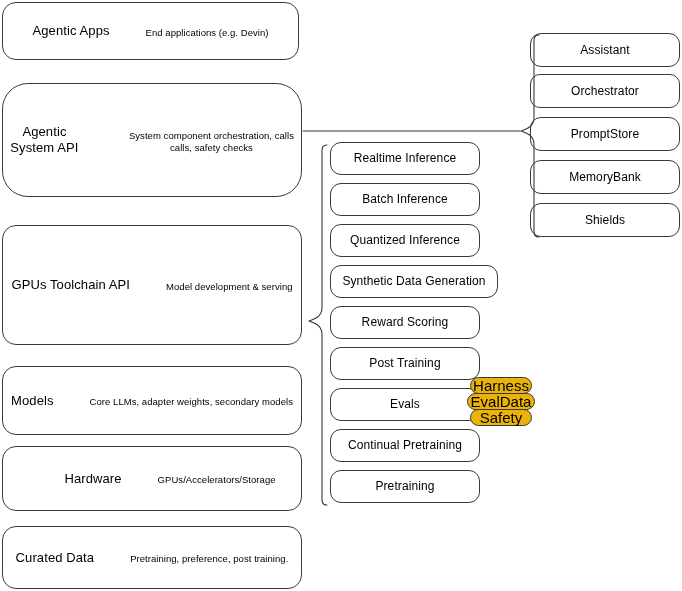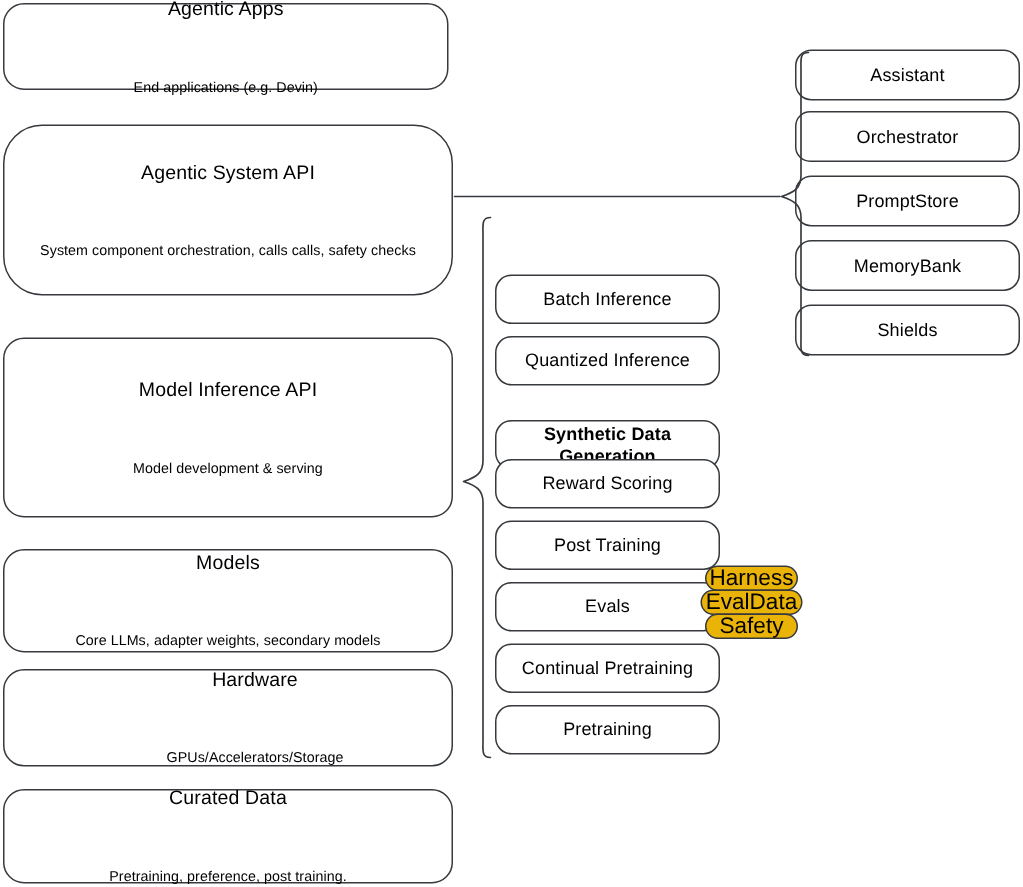--- a/index.html
+++ b/index.html
@@ -18,21 +18,21 @@
   }
 
   
   .node {
     position: absolute;
     box-sizing: border-box;
     background: #ffffff;
     border: 1px solid #36393d;
     border-radius: 12px;
     display: flex;
-    flex-direction: column;
+    flex-direction: row;
     align-items: center;
     justify-content: center;
     text-align: center;
     color: #000000;
     gap: 36px;
   }
 
   
   .layer {
     border-radius: 14px;
@@ -123,49 +123,52 @@
     <div class="title">Agentic Apps</div>
     <div class="subtitle">End applications (e.g. Devin)</div>
   </div>
 
   <div class="node layer" style="left:2px; top:83px; width:300px; height:114px;border-radius:26px;">
     <div class="title">Agentic System API</div>
     <div class="subtitle">System component orchestration, calls calls, safety checks</div>
   </div>
 
   <div class="node layer" style="left:2px; top:225px; width:300px; height:120px;">
-    <div class="title">Model Inference API</div>
+    <div class="title">GPUs Toolchain API</div>
     <div class="subtitle">Model development &amp; serving</div>
   </div>
 
   <div class="node layer" style="left:2px; top:366px; width:300px; height:69px;">
     <div class="title">Models</div>
     <div class="subtitle">Core LLMs, adapter weights, secondary models</div>
   </div>
 
   <div class="node layer" style="left:2px; top:446px; width:300px; height:65px;padding-left:36px;">
     <div class="title">Hardware</div>
     <div class="subtitle">GPUs/Accelerators/Storage</div>
   </div>
 
   <div class="node layer" style="left:2px; top:526px; width:300px; height:63px;">
     <div class="title">Curated Data</div>
     <div class="subtitle">Pretraining, preference, post training.</div>
   </div>
 
+  <div class="node item" style="left:330px; top:142px; width:150px; height:33px;">
+    <div class="title">Realtime Inference</div>
+  </div>
 
   <div class="node item" style="left:330px; top:183px; width:150px; height:33px;">
     <div class="title">Batch Inference</div>
   </div>
 
   <div class="node item" style="left:330px; top:224px; width:150px; height:33px;">
     <div class="title">Quantized Inference</div>
   </div>
 
-  <div class="node item" style="left:330px; top:280px; width:150px; height:33px;font-weight:bold;">
+  <div class="node item" style="left:330px; top:265px; width:168px; height:33px;">
     <div class="title">Synthetic Data Generation</div>
   </div>
 
   <div class="node item" style="left:330px; top:306px; width:150px; height:33px;">
     <div class="title">Reward Scoring</div>
   </div>
 
   <div class="node item" style="left:330px; top:347px; width:150px; height:33px;">
     <div class="title">Post Training</div>
   </div>

